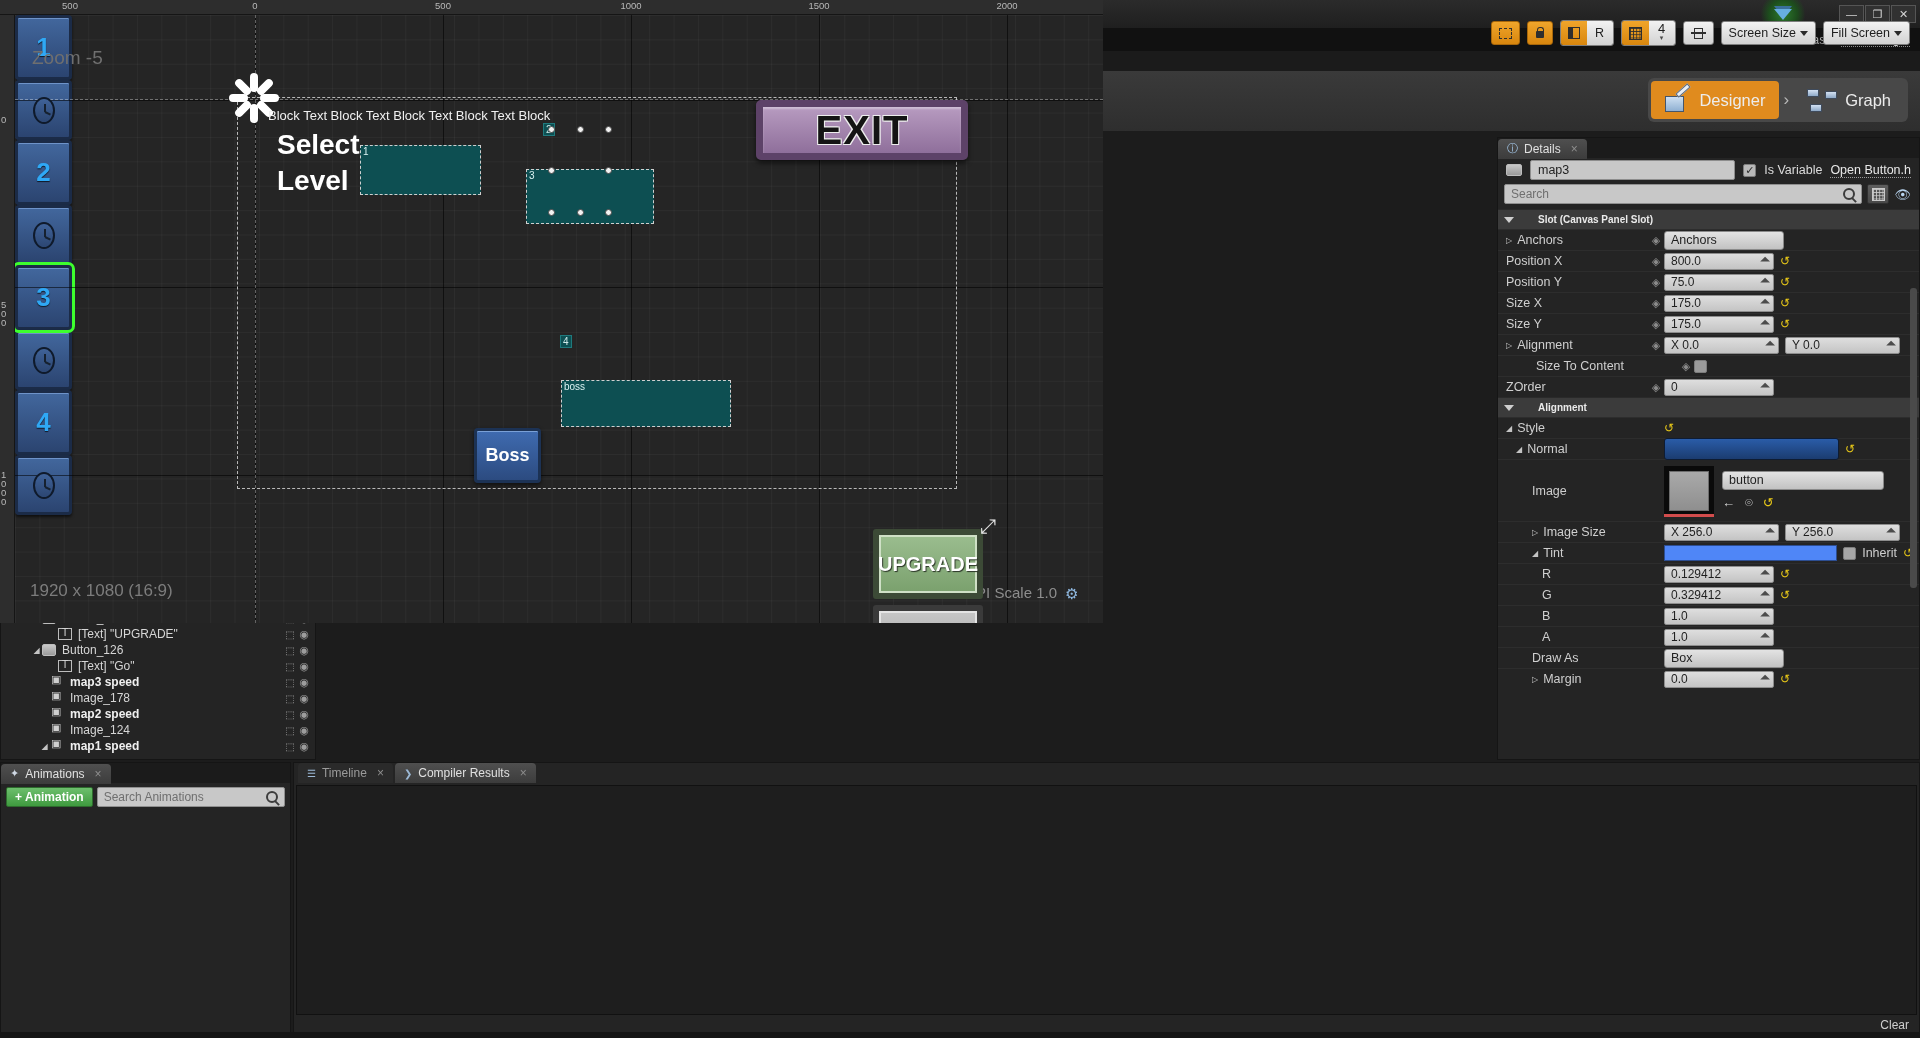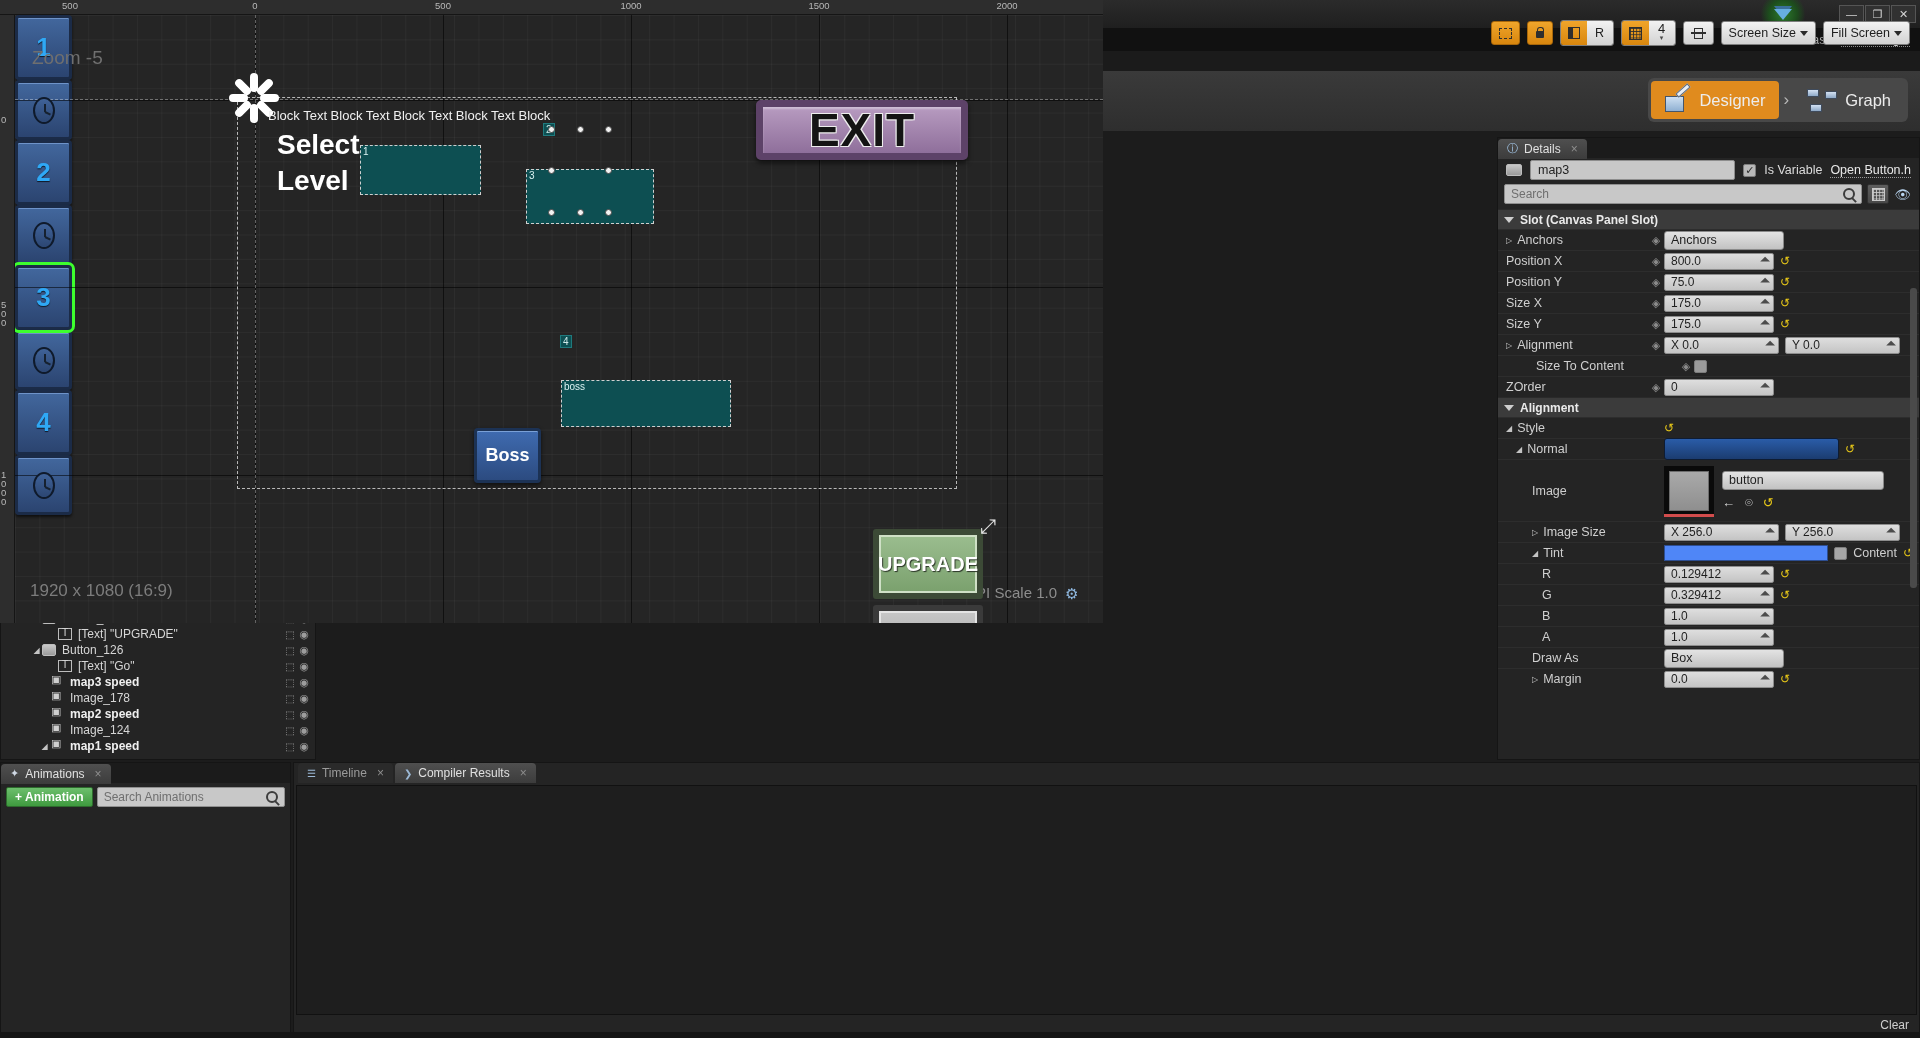--- a/index.html
+++ b/index.html
@@ -225,21 +225,21 @@
   .clockglyph:before{content:"";position:absolute;left:9px;top:5px;width:2px;height:8px;background:#16212f;}
   .clockglyph:after{content:"";position:absolute;left:10px;top:12px;width:6px;height:2px;background:#16212f;transform:rotate(25deg);transform-origin:left;}
   .tealbox{background:#0d4f52;border:1px dashed #cfcfcf;position:absolute;}
   .tealbox .tl{position:absolute;left:2px;top:0px;font-size:10px;color:#d9f2f2;}
   .selgreen{outline:3px solid #3dff2e;outline-offset:0px;}
   .handle{position:absolute;width:7px;height:7px;border-radius:50%;background:#f2f2f2;border:1px solid #4a4a4a;}
   .numtag{position:absolute;background:#0d4f52;color:#cfeaea;font-size:10px;padding:0 2px;border:1px solid #1f7a7d;}
   .exitbtn{position:absolute;background:linear-gradient(#b79bc0,#8f6f9b);
     border:7px solid #5d4268;border-radius:5px;display:flex;align-items:center;justify-content:center;
     box-shadow:inset 0 2px 2px rgba(255,255,255,.35),0 3px 5px rgba(0,0,0,.6);}
-  .exitbtn span{font-size:46px;font-weight:bold;color:#141414;letter-spacing:1px;
+  .exitbtn span{font-size:40px;font-weight:bold;color:#141414;letter-spacing:1px;
      text-shadow:-1px -1px 0 #eee,1px -1px 0 #eee,-1px 1px 0 #eee,1px 1px 0 #eee;}
   .upbtn{position:absolute;background:linear-gradient(#9bbd8f,#7aa06d);border:6px solid #3c4a36;
     border-radius:3px;display:flex;align-items:center;justify-content:center;
     box-shadow:inset 0 0 0 2px #cfe0c6;}
   .upbtn span{font-size:20px;font-weight:bold;color:#fff;text-shadow:1px 1px 1px #2b3527;}
   .helpbtn{position:absolute;background:linear-gradient(#c7c7c7,#9d9d9d);border:6px solid #3a3a3a;
     border-radius:3px;display:flex;align-items:center;justify-content:center;
     box-shadow:inset 0 0 0 2px #e4e4e4;}
   .bossbtn{position:absolute;background:linear-gradient(#3f6bb0,#2c4b80);border:3px solid #1c3254;
     border-radius:4px;display:flex;align-items:center;justify-content:center;
@@ -259,22 +259,22 @@
     font-size:12.5px;color:#232323;display:flex;align-items:center;padding:0 7px;}
   .chk{width:13px;height:13px;background:#b9b9b9;border:1px solid #7d7d7d;border-radius:2px;
      display:flex;align-items:center;justify-content:center;font-size:11px;color:#2b2b2b;}
   .det-isvar{font-size:12.5px;color:#dcdcdc;}
   .det-open{font-size:12.5px;color:#e8e8e8;border-bottom:1px dotted #9a9a9a;cursor:pointer;}
   .det-searchrow{display:flex;align-items:center;gap:5px;padding:0 6px 3px 6px;}
   .det-searchrow .searchbar{flex:1;margin:2px 0;}
   .sqbtn{width:22px;height:20px;background:linear-gradient(#5d5d5d,#494949);border:1px solid #303030;
     border-radius:2px;display:flex;align-items:center;justify-content:center;cursor:pointer;}
   .eyebtn{display:flex;align-items:center;gap:2px;color:#b8d4ef;font-size:13px;cursor:pointer;}
-  .cat-hdr{height:20px;background:#3b3b3b;display:flex;align-items:center;gap:6px;padding-left:6px;
-    font-size:12px;font-weight:bold;color:#eaeaea;border-top:1px solid #2a2a2a;cursor:pointer;}
+  .cat-hdr{height:20px;background:#3b3b3b;display:flex;align-items:center;gap:24px;padding-left:6px;
+    font-size:10px;font-weight:bold;color:#eaeaea;border-top:1px solid #2a2a2a;cursor:pointer;}
   .prow{height:21px;display:flex;align-items:center;font-size:12.5px;color:#cfcfcf;border-top:1px solid #2d2d2d;}
   .prow .pname{width:150px;display:flex;align-items:center;gap:5px;padding-left:8px;flex:none;}
   .prow .pbind{width:16px;flex:none;color:#8b8b8b;font-size:11px;text-align:center;}
   .prow .pval{flex:1;display:flex;align-items:center;gap:6px;padding-right:6px;}
   .numin{height:17px;background:linear-gradient(#dedede,#c4c4c4);border:1px solid #8d8d8d;border-radius:2px;
     font-size:12px;color:#1f1f1f;display:flex;align-items:center;justify-content:space-between;padding:0 4px 0 6px;}
   .numin .dragh{font-size:9px;color:#4c4c4c;transform:rotate(45deg);}
   .revert{color:#e8c818;font-size:12px;cursor:pointer;}
   .combo{height:19px;background:linear-gradient(#e3e3e3,#c2c2c2);border:1px solid #8a8a8a;border-radius:3px;
     display:flex;align-items:center;justify-content:space-between;padding:0 6px;font-size:12.5px;color:#1f1f1f;cursor:pointer;}
@@ -994,21 +994,21 @@
         </div>
         <div class="prow">
           <div class="pname" style="padding-left: 34px;">
             <span style="font-size: 8px; color: rgb(196, 196, 196);">◢</span>
             <span>Tint</span>
           </div>
           <div class="pbind"></div>
           <div class="pval">
             <div class="tintbar" style="max-width: 175px;"></div>
             <span class="chk" style="background: rgb(166, 166, 166);"></span>
-            <span>Content</span>
+            <span>Inherit</span>
             <span class="revert">↺</span>
           </div>
         </div>
         <div class="prow">
           <div class="pname" style="padding-left: 44px;">
             <span>R</span>
           </div>
           <div class="pbind"></div>
           <div class="pval">
             <div class="numin" style="width: 110px;">

